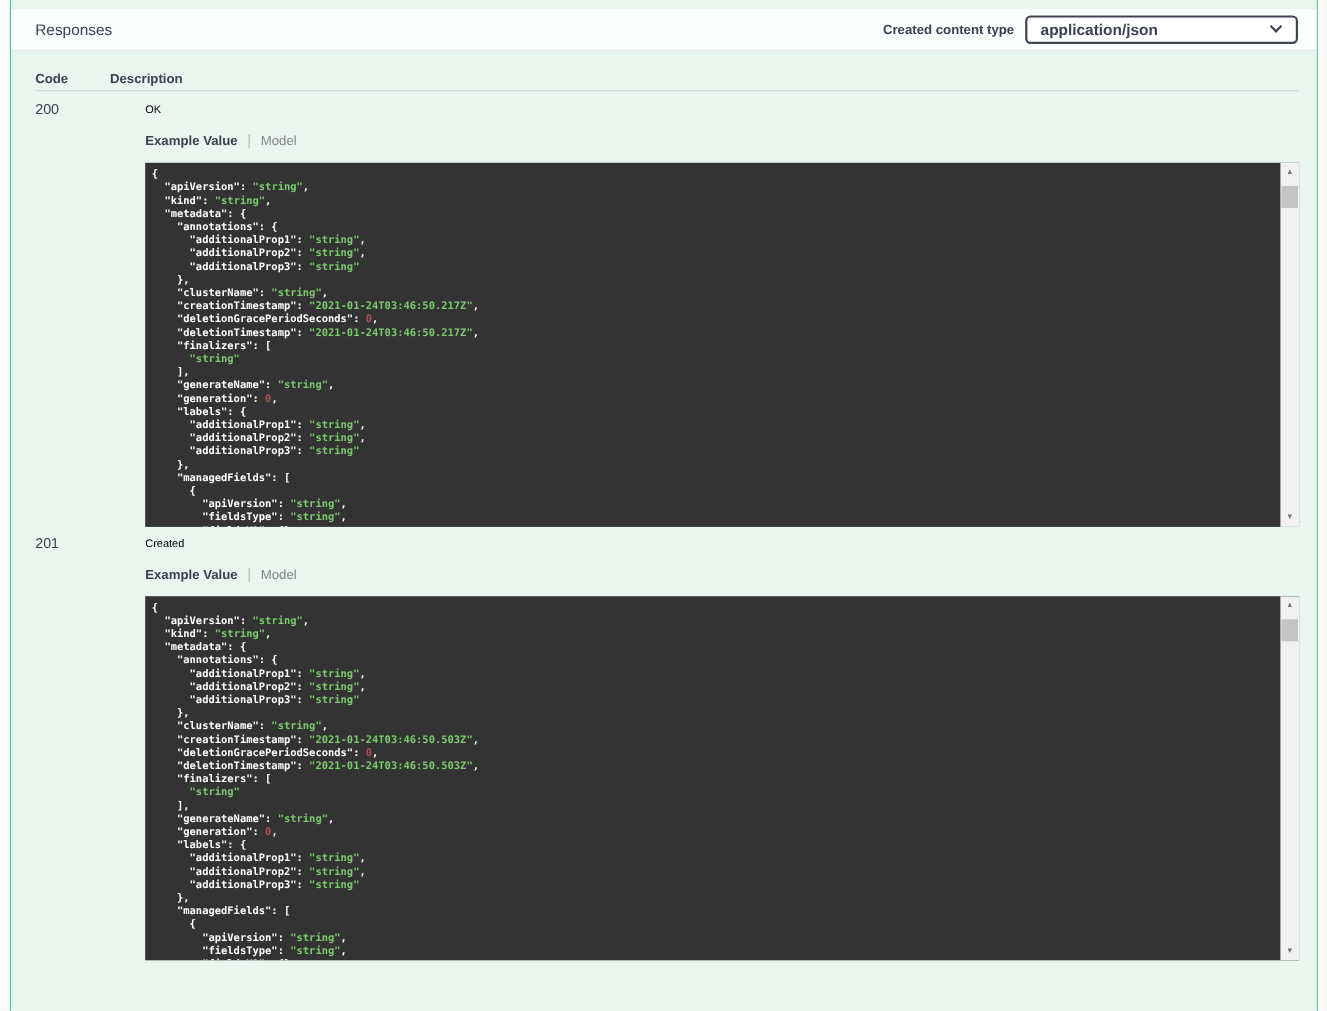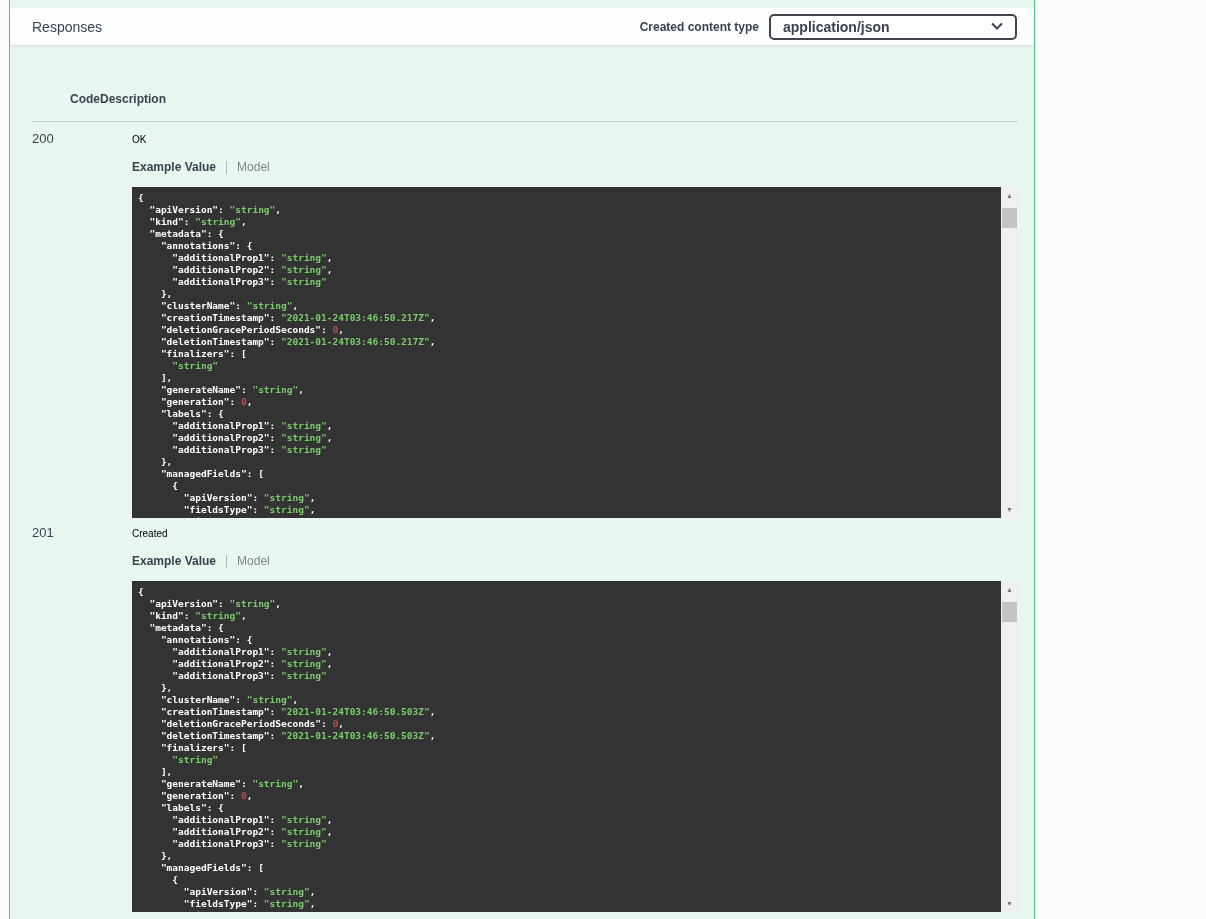--- a/index.html
+++ b/index.html
@@ -4,21 +4,21 @@
 <style>
   * { box-sizing: border-box; }
   html,body { margin:0; padding:0; }
   body {
     width:1206px; height:919px; overflow:hidden;
     background:#fbfbfb;
     font-family:"Liberation Sans", sans-serif;
     color:#3b4151;
   }
   .opblock {
-    margin-left:9px; width:1026px; height:919px;
+    margin-left:9px; width:1189px; height:919px;
     border-left:1px solid #49cc90; border-right:1px solid #49cc90;
     background:#e9f6ef;
     padding-top:8px;
   }
   
   .section-header {
     height:37px; display:flex; align-items:center;
     padding:0 17px 0 22px;
     background:rgba(255,255,255,.85);
     box-shadow:0 1px 2px rgba(0,0,0,.1);
@@ -35,23 +35,22 @@
     font-weight:bold;
   }
   .chevron {
     width:8px; height:8px; margin-left:auto;
     border-right:2px solid #3b4151; border-bottom:2px solid #3b4151;
     transform:rotate(45deg) translate(-2px,-2px);
   }
   
   .section-body { padding:15px 16px 0 22px; }
   .thead {
-    display:flex; margin-top:32px; padding-bottom:15px;
+    display:flex; margin-top:4px; padding-bottom:4px;
     border-bottom:1px solid rgba(59,65,81,.2);
-    text-align:right;
   }
   .th { font-size:12px; font-weight:bold; color:#3b4151; }
   .th-code { width:68px; }
   .row { display:flex;gap:32px; }
   .row-1 { padding-top:10px; }
   .row-2 { padding-top:8px; }
   .col-status { width:68px; font-size:13px; line-height:13px; color:#3b4151; }
   .col-desc { flex:1; min-width:0; }
   .desc-text { margin:1px 0 0; font-size:10px; line-height:14px; color:#000000; }
   .tabs { display:flex; align-items:flex-end; margin-top:14px; font-size:12px; line-height:13px; }

